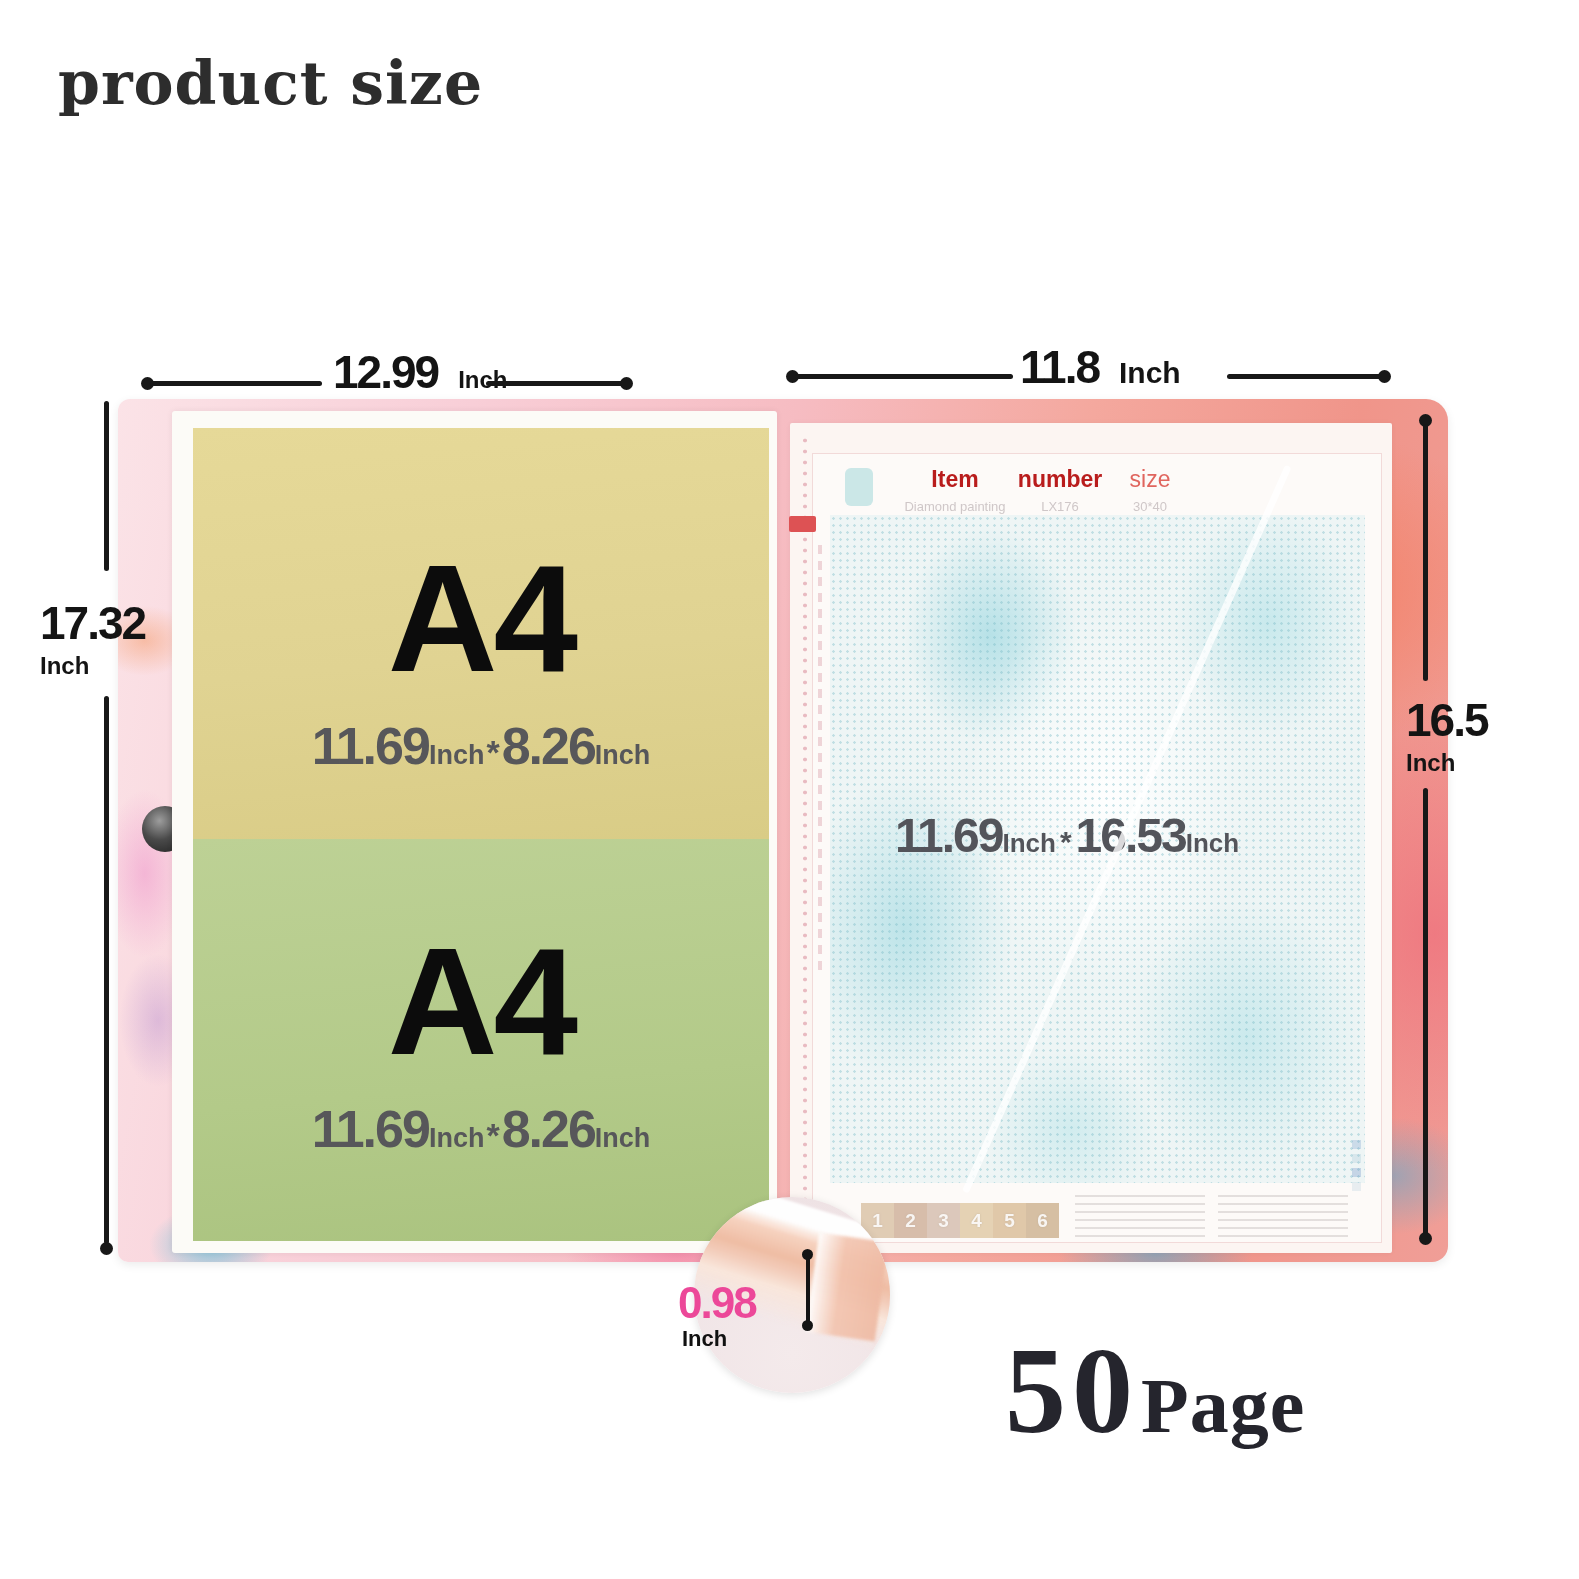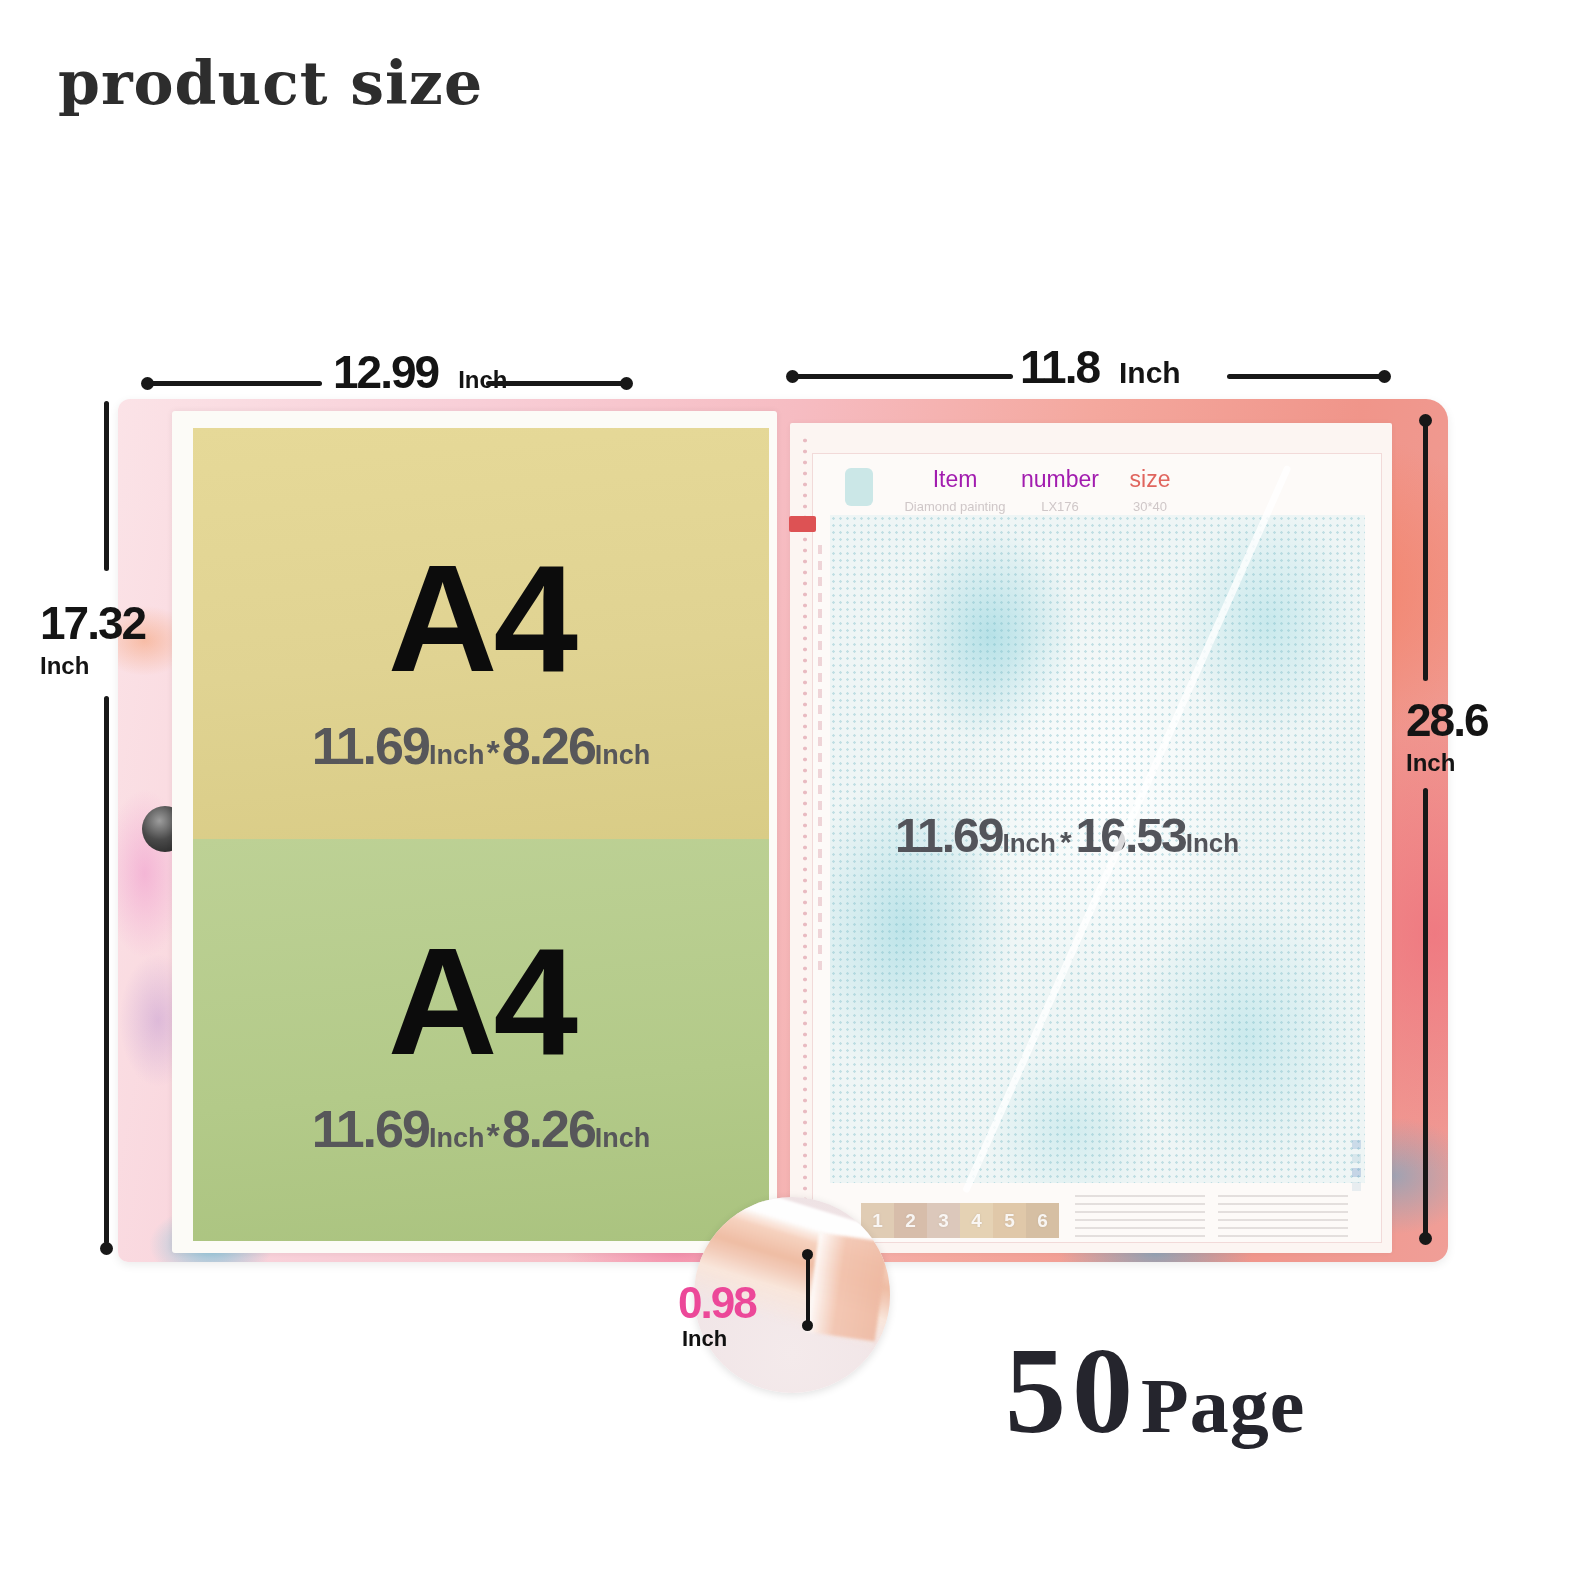--- a/index.html
+++ b/index.html
@@ -57,21 +57,21 @@
               border-radius:2px;box-shadow:0 0 5px rgba(0,0,0,.05);}
   .perforation{left:794px;top:432px;width:16px;height:814px;
      background-image:radial-gradient(circle, rgba(212,128,144,.5) 1.6px, transparent 2.2px);
      background-size:14px 11px;background-position:4px 3px;}
   .inner-sheet{left:812px;top:453px;width:570px;height:790px;background:#fdfaf8;
      border:1px solid rgba(224,170,170,.4);box-sizing:border-box;}
   .logo-blob{left:845px;top:468px;width:28px;height:38px;border-radius:6px;
      background:rgba(110,195,200,.35);}
   .sheet-header{left:895px;top:466px;display:grid;grid-template-columns:120px 90px 90px;
      text-align:center;row-gap:6px;}
-  .sh-col{font-size:23px;color:#a21caf;font-weight:400;}
+  .sh-col{font-size:23px;color:#b91c1c;font-weight:700;}
   .sh-size{color:#e0655e;font-weight:400;}
   .sh-val{font-size:13px;color:#cfc7c8;}
   .red-tag{left:789px;top:516px;width:27px;height:16px;background:#dd5254;border-radius:2px;}
   .vstrip{left:818px;top:545px;width:4px;height:430px;opacity:.6;
      background:repeating-linear-gradient(180deg, rgba(205,125,140,.5) 0 9px, transparent 9px 16px);}
   .canvas{left:830px;top:515px;width:535px;height:668px;background-color:#eef5f5;
      background-image:
        radial-gradient(circle, rgba(120,185,198,.38) 1px, transparent 1.5px),
        radial-gradient(ellipse 200px 260px at 52% 42%, rgba(255,255,255,.95), rgba(255,255,255,0) 72%),
        radial-gradient(ellipse 120px 150px at 30% 18%, rgba(173,222,229,.85), transparent 72%),
@@ -212,21 +212,21 @@
   <div class="abs" style="left:40px;top:600px">
     <div class="dim-num">17.32</div>
     <div class="dim-unit" style="margin-top:8px">Inch</div>
   </div>
   <div class="abs vseg" style="left:104px;top:696px;height:548px"></div>
   <div class="abs mdot" style="left:100px;top:1242px"></div>
 
   <div class="abs mdot" style="left:1419px;top:414px"></div>
   <div class="abs vseg" style="left:1423px;top:424px;height:257px"></div>
   <div class="abs" style="left:1406px;top:697px">
-    <div class="dim-num">28.6</div>
+    <div class="dim-num">16.5</div>
     <div class="dim-unit" style="margin-top:8px">Inch</div>
   </div>
   <div class="abs vseg" style="left:1423px;top:788px;height:450px"></div>
   <div class="abs mdot" style="left:1419px;top:1232px"></div>
 
   <div class="abs inset">
     <div class="inset-band"></div>
     <div class="inset-edge"></div>
   </div>
   <div class="abs spine-dot" style="left:802px;top:1249px"></div>

